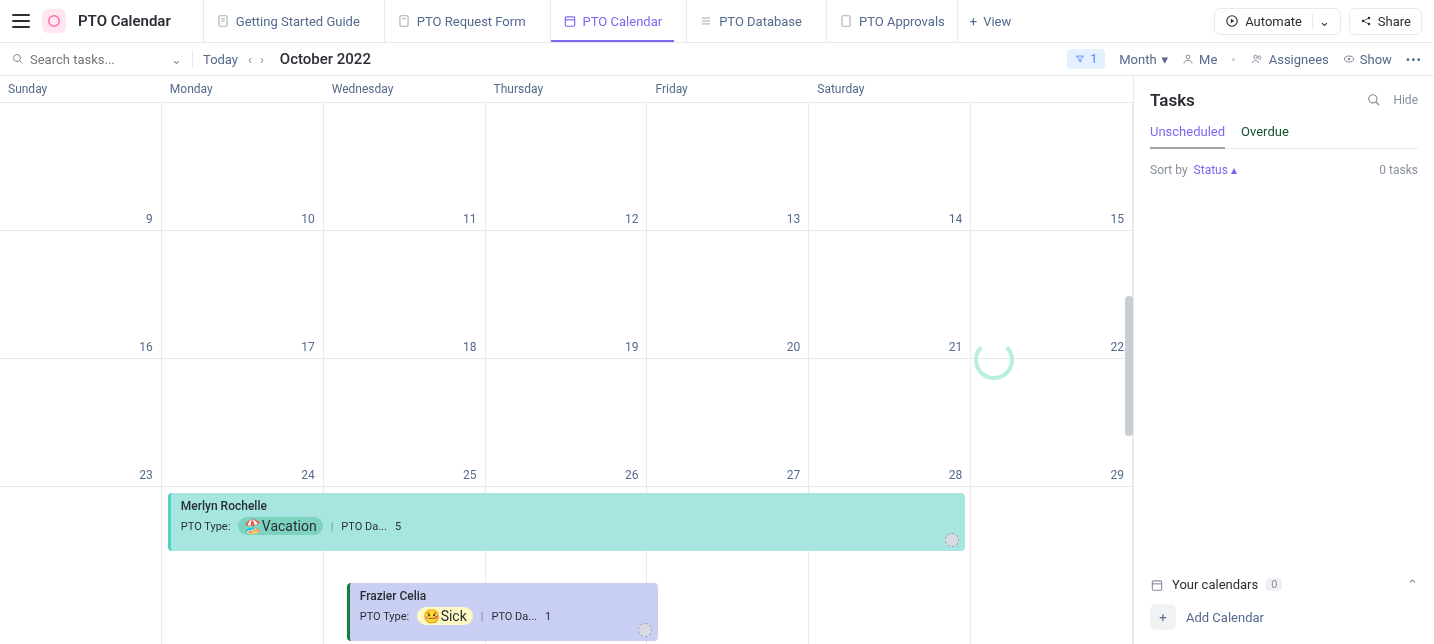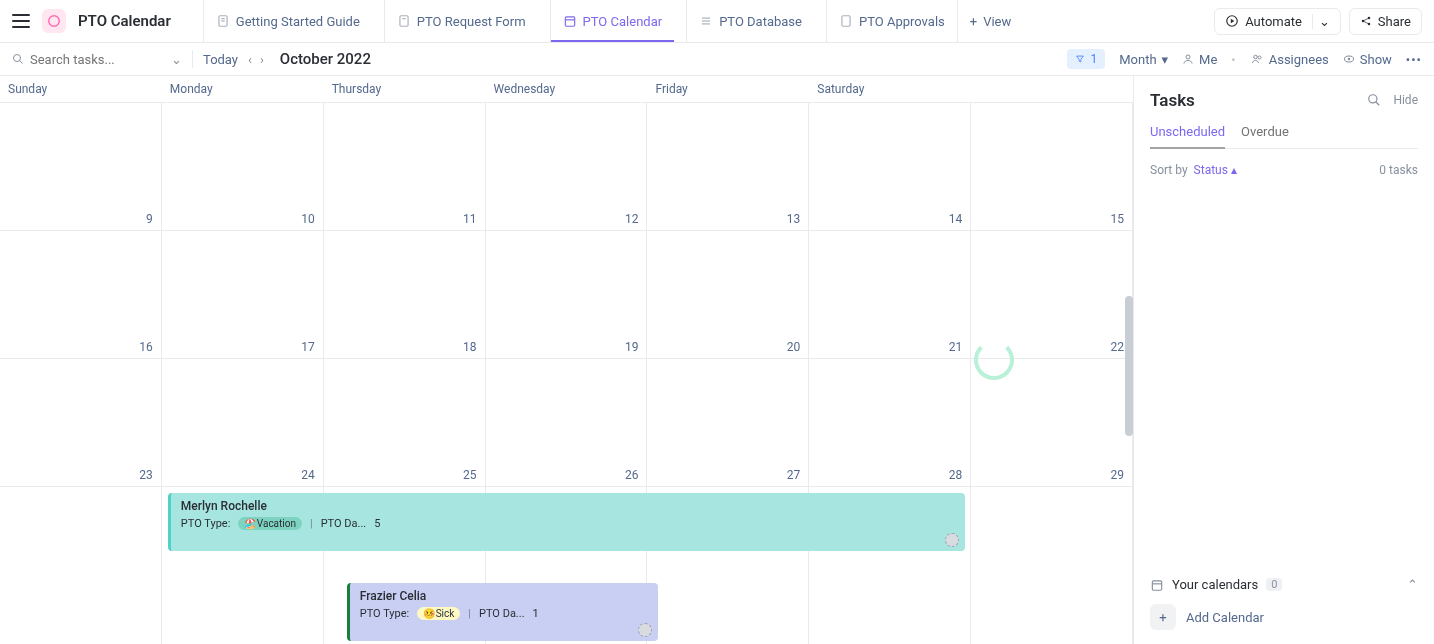--- a/index.html
+++ b/index.html
@@ -50,35 +50,35 @@
 .day { border-right: 1px solid #e8eaed; position: relative; }
 .day:first-child { border-left: none; }
 .daynum { position: absolute; bottom: 4px; right: 8px; font-size: 12px; color: #54698d; }
 
 
 .event { position: absolute; border-radius: 4px; padding: 6px 10px 6px 10px; font-size: 12px; overflow: hidden; }
 .event.vacation { background: #a7e6e0; border-left: 3px solid #4fd1c5; left: calc(100%/7 + 6px); width: calc(100%/7*5 - 12px); top: 6px; height: 58px; }
 .event.sick { background: #c9cff2; border-left: 3px solid #15803d; left: calc(100%/7*2 + 6px); width: calc(100%/7*2 - 12px); top: 96px; height: 58px; margin-left: 17px; }
 .event-name { font-weight: 500; margin-bottom: 4px; color: #2a2e34; }
 .event-meta { display: flex; align-items: center; gap: 8px; color: #2a2e34; font-size: 11px; }
-.tag { border-radius: 10px; padding: 1px 6px; font-size: 10px; }
+.tag { border-radius: 10px; padding: 1px 6px; font-size: 14px; }
 .tag.vac { background: #7dd3c0; }
 .tag.sck { background: #fef9c3; }
 .event-avatar { position: absolute; bottom: 4px; right: 6px; width: 14px; height: 14px; border-radius: 50%; background: #d8dbe0; border: 1px dashed #9aa2b1; }
 
 .scrollbar-fake { position: absolute; right: 0; top: 220px; width: 8px; height: 140px; background: #c9cdd4; border-radius: 4px; }
 
 
 .sidebar { width: 301px; border-left: 1px solid #e8eaed; display: flex; flex-direction: column; padding: 14px 16px; }
 .sb-title-row { display: flex; align-items: center; }
 .sb-title { font-size: 17px; font-weight: 600; flex: 1; }
 .sb-search { color: #87909e; margin-right: 12px; cursor: pointer; }
 .sb-hide { font-size: 12px; color: #87909e; cursor: pointer; }
 .sb-tabs { display: flex; gap: 16px; margin-top: 14px; border-bottom: 1px solid #e8eaed; }
-.sb-tab { padding-bottom: 8px; font-size: 13px; color: #737373; cursor: pointer; }
+.sb-tab { padding-bottom: 8px; font-size: 13px; color: #14532d; cursor: pointer; }
 .sb-tab.active { color: #7b68ee; border-bottom: 2px solid #a3a3a3; margin-bottom: -1px; }
 .sb-sort-row { display: flex; align-items: center; margin-top: 14px; font-size: 12px; }
 .sb-sort-label { color: #87909e; margin-right: 6px; }
 .sb-sort-val { color: #7b68ee; cursor: pointer; }
 .sb-count { margin-left: auto; color: #87909e; }
 .sb-bottom { margin-top: auto; }
 .sb-cal-row { display: flex; align-items: center; gap: 8px; font-size: 13px; color: #2a2e34; margin-bottom: 12px; }
 .sb-cal-badge { background: #eef0f3; border-radius: 4px; padding: 0 5px; font-size: 11px; color: #87909e; }
 .sb-cal-caret { margin-left: auto; color: #87909e; cursor: pointer; }
 .sb-add-row { display: flex; align-items: center; gap: 10px; font-size: 13px; color: #54698d; cursor: pointer; }
@@ -222,22 +222,22 @@
     </div>
     <span class="more-icon">•••</span>
   </div>
 </div>
 
 <div class="main">
   <div class="calendar">
     <div class="day-headers">
       <div class="day-header">Sunday</div>
       <div class="day-header">Monday</div>
+      <div class="day-header">Wednesday</div>
       <div class="day-header">Thursday</div>
-      <div class="day-header">Wednesday</div>
       <div class="day-header">Friday</div>
       <div class="day-header">Saturday</div>
     </div>
     <div class="weeks">
 
       <div class="week">
         <div class="day">
             <span class="daynum">9</span>
           </div>
         <div class="day">

